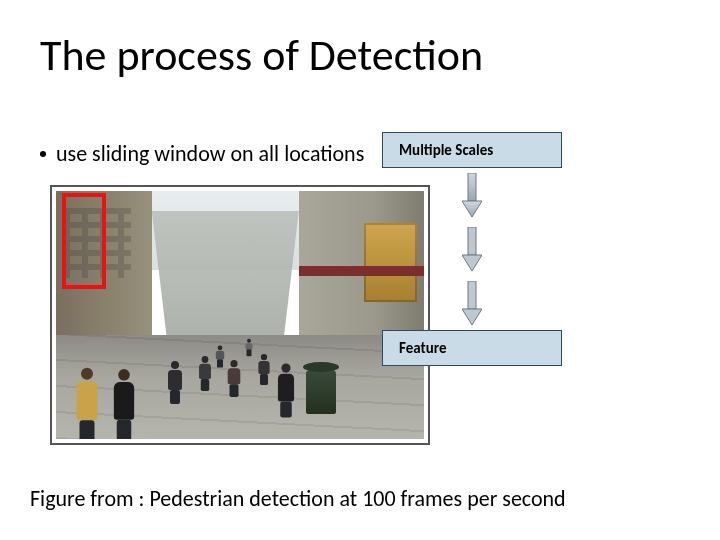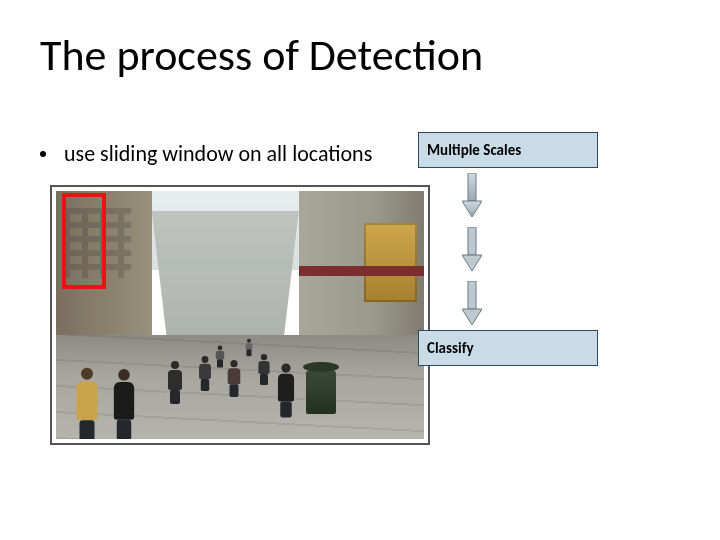--- a/index.html
+++ b/index.html
@@ -25,21 +25,21 @@
     font-weight: 400;
     letter-spacing: 0px;
   }
   .bullet {
     position: absolute;
     left: 40px;
     top: 140px;
     font-size: 22px;
     display: flex;
     align-items: center;
-    gap: 18px;
+    gap: 10px;
   }
   .bullet .dot {
     width: 6px;
     height: 6px;
     background: #000;
     border-radius: 50%;
     flex: 0 0 auto;
   }
   .figure {
     position: absolute;
@@ -215,26 +215,25 @@
     width: 180px;
   }
   .flow-box {
     width: 180px;
     height: 36px;
     background: #c8dbe6;
     border: 1px solid #2f4a5c;
     box-sizing: border-box;
     display: flex;
     align-items: center;
-    padding-left: 8px;
+    padding-left: 16px;
     font-size: 15px;
     font-weight: 600;
     color: #000;
     margin-bottom: 0;
-    margin-left: 36px;
   }
   .flow-arrow {
     height: 54px;
     display: flex;
     align-items: center;
     justify-content: center;
   }
   .flow-arrow svg { display: block; }
 
   .caption {
@@ -337,17 +336,18 @@
         <rect x="6" y="0" width="8" height="28" fill="#bec9cf" stroke="#6b7a83"></rect>
         <polygon points="0,28 20,28 10,44" fill="#bec9cf" stroke="#6b7a83"></polygon>
       </svg>
     </div>
     <div class="flow-arrow">
       <svg width="20" height="44" viewBox="0 0 20 44">
         <rect x="6" y="0" width="8" height="28" fill="#bec9cf" stroke="#6b7a83"></rect>
         <polygon points="0,28 20,28 10,44" fill="#bec9cf" stroke="#6b7a83"></polygon>
       </svg>
     </div>
-    <div class="flow-box">Classify</div>
+    <div class="flow-box">Feature</div>
   </div>
 
+  <div class="caption">Figure  from : Pedestrian detection at 100 frames per second</div>
 
 </div>
 
 </body></html>

